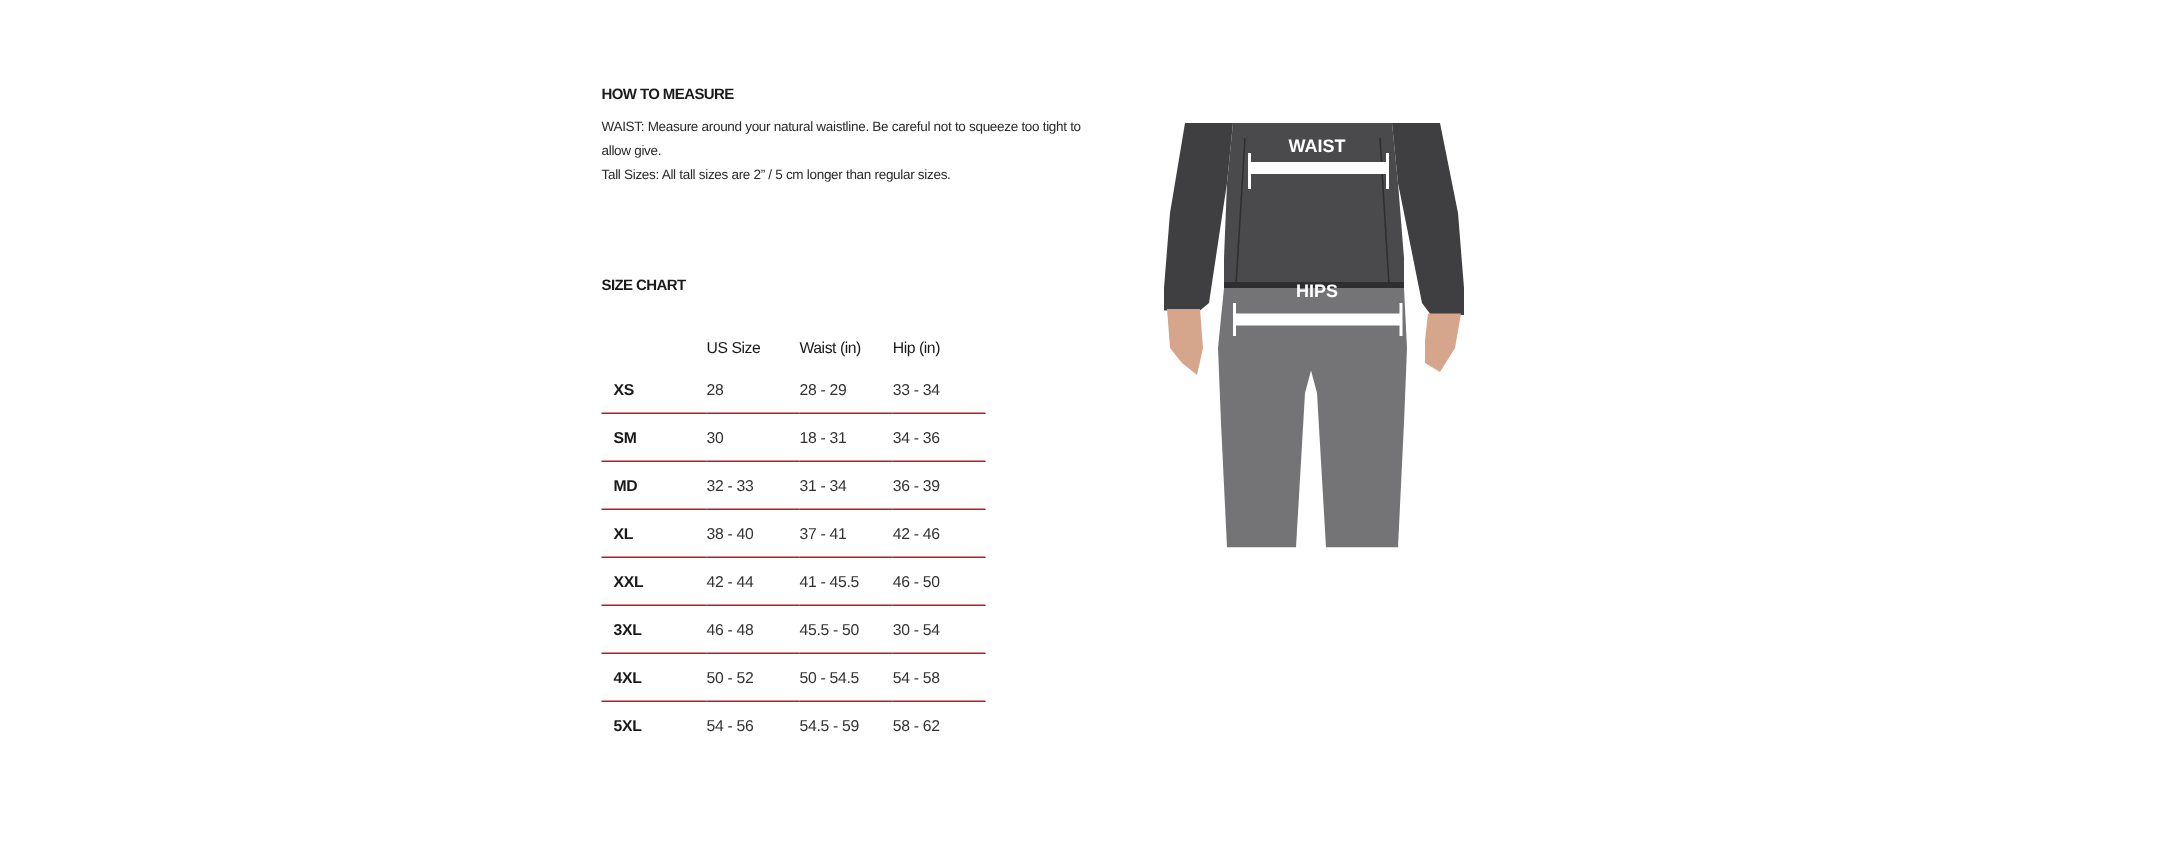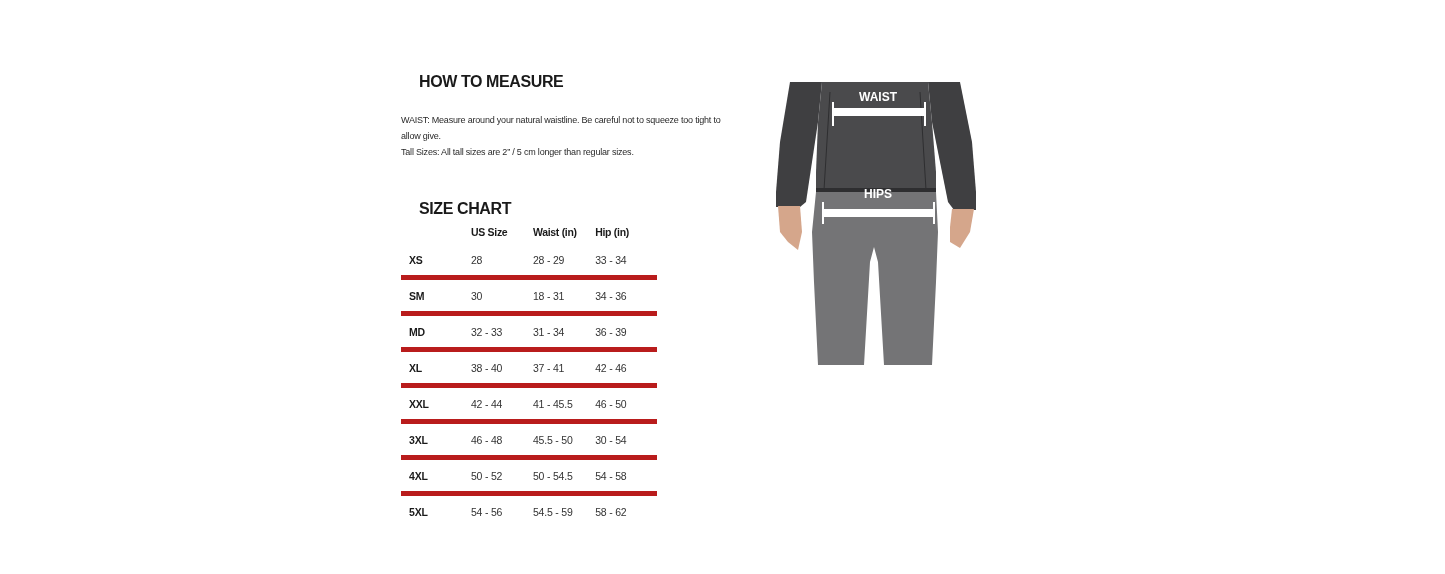--- a/index.html
+++ b/index.html
@@ -1,27 +1,27 @@
 <!DOCTYPE html>
 <html><head>
   <meta charset="utf-8">
   <style>
     html, body { margin: 0; padding: 0; background: #ffffff; }
     body { width: 1445px; height: 574px; position: relative; overflow: hidden;
            font-family: "Liberation Sans", "DejaVu Sans", sans-serif; color: #1d1d1d; }
     .left { position: absolute; left: 401px; top: 54px; width: 320px; }
-    h2 { margin: 18px; font-size: 16px; font-weight: bold; letter-spacing: -0.4px; color: #1a1a1a; }
+    h2 { margin: 0; font-size: 10px; font-weight: bold; letter-spacing: -0.4px; color: #1a1a1a; }
     .how-title { height: 22px; line-height: 20px; }
     .instructions { margin-top: 0; font-size: 9px; line-height: 16.2px; color: #2a2a2a; letter-spacing: -0.2px; }
     .instructions p { margin: 0; }
     .size-title { position: absolute; left: 0; top: 127px; line-height: 20px; }
     table { position: absolute; left: 0; top: 166px; border-collapse: collapse; width: 256px; font-size: 10.5px; }
-    th { font-weight: bold; text-align: left; font-size: 10.5px; height: 24px; padding: 0; color: #1a1a1a; letter-spacing: -0.3px; }
+    th { font-weight: normal; text-align: left; font-size: 10.5px; height: 24px; padding: 0; color: #1a1a1a; letter-spacing: -0.3px; }
     td { height: 31px; padding: 0; color: #333; letter-spacing: -0.2px; }
-    tr.body-row td { border-bottom: 5px solid #b91c1c; }
+    tr.body-row td { border-bottom: 1px solid #b91c1c; }
     tr.body-row:last-child td { border-bottom: none; }
     td.size-label { font-weight: bold; color: #1a1a1a; padding-left: 8px; width: 64px; }
     .c1 { width: 64px; } .c2 { width: 64px; } .c3 { width: 64px; }
     th.c0 { width: 72px; }
     .figure { position: absolute; left: 772px; top: 82px; width: 206px; height: 283px; }
   </style>
 </head>
 <body>
 
 <div class="left">

